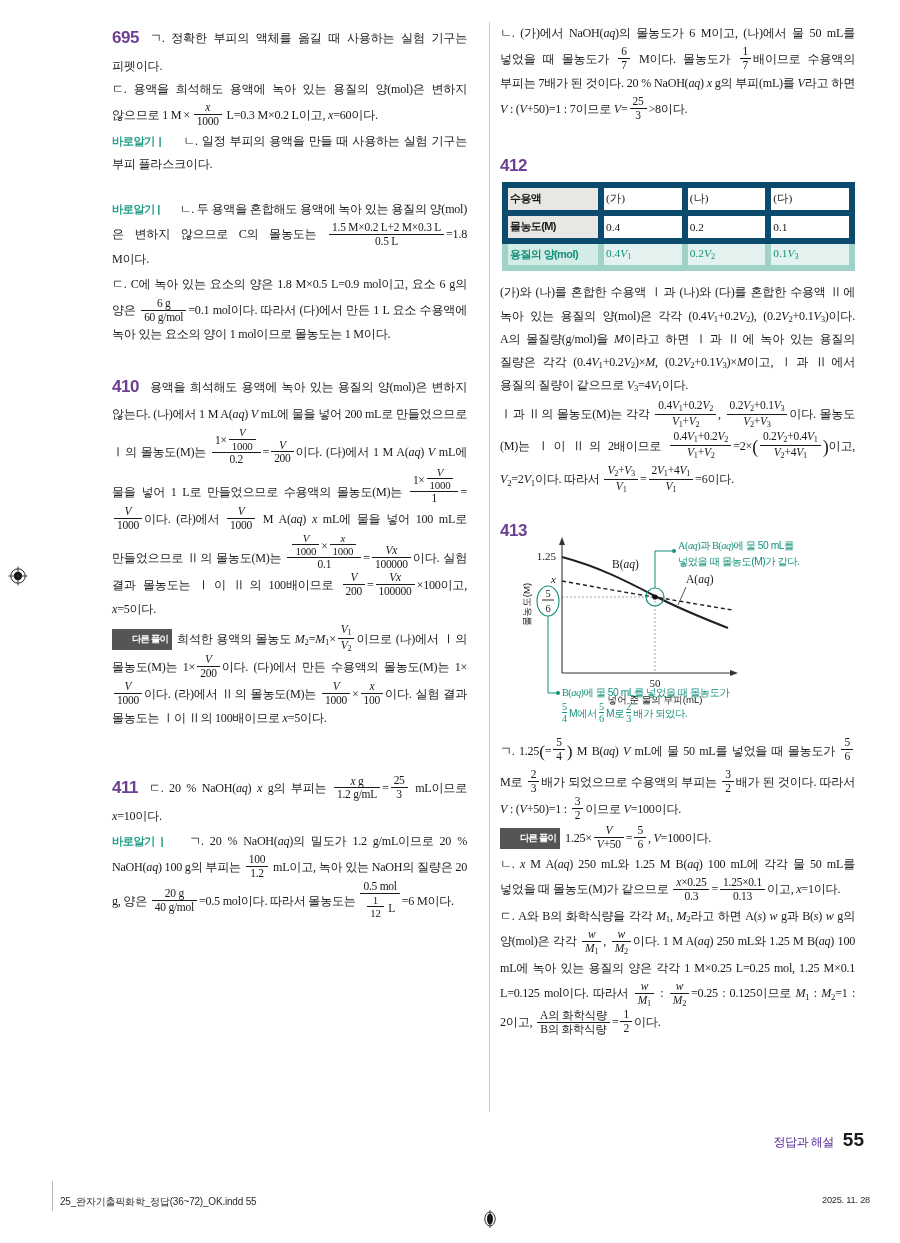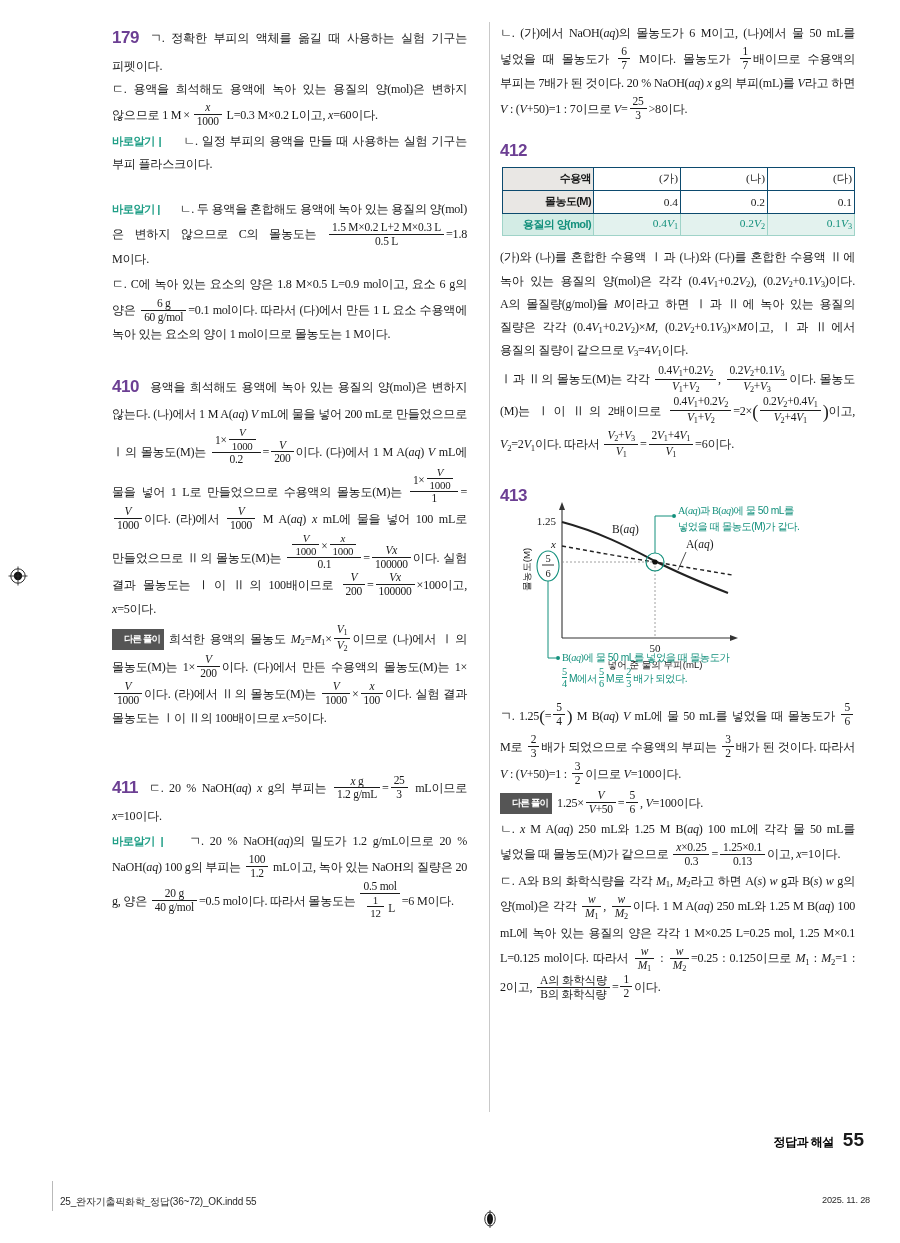--- a/index.html
+++ b/index.html
@@ -47,21 +47,21 @@
   }
   .lbl-baro::after{content:" |";color:#1f9e86;font-weight:bold;}
   .lbl-other{
     display:inline-block;
     background:#555;
     color:#fff;
     font-family:"Liberation Sans", sans-serif;
     font-weight:bold;
     font-size:9.4px;
     letter-spacing:-0.8px;
-    padding:1px 4px 2px 12px;
+    padding:1px 4px 2px 20px;
     margin-right:5px;
     vertical-align:1px;
   }
   .it{font-style:italic;}
   .sb{font-size:0.72em;vertical-align:-0.28em;}
 
   
   .frac{
     display:inline-block;
     vertical-align:-0.52em;
@@ -76,22 +76,22 @@
 
   
   .tbl{
     border-collapse:collapse;
     width:353px;
     margin:6px 0 10px 2px;
     font-size:11.4px;
     font-family:"Liberation Serif", serif;
   }
   .tbl td{
-    border:1px solid #0c4a6e;
-    text-align:right;
+    border:6px solid #0c4a6e;
+    text-align:left;
     padding:3.4px 2px;
     height:15px;
   }
   .tbl .hdcol{
     background:#e9e7e4;
     font-family:"Liberation Sans", sans-serif;
     font-weight:bold;
     font-size:11px;
     letter-spacing:-0.6px;
     width:86px;
@@ -119,21 +119,21 @@
   }
   .cap .it{font-family:"Liberation Serif",serif;font-style:italic;}
   .cap-sr{font-family:"Liberation Serif",serif;}
 
   
   .pgfoot{
     position:absolute;right:36px;bottom:92px;
     font-family:"Liberation Sans", sans-serif;
     display:flex;align-items:baseline;gap:9px;
   }
-  .pgfoot .t{font-weight:bold;font-size:12px;letter-spacing:-0.5px;color:#000000;margin-left:8px;}
+  .pgfoot .t{font-weight:normal;font-size:12px;letter-spacing:-0.5px;color:#4c1d95;margin-left:8px;}
   .pgfoot .n{font-weight:bold;font-size:19px;color:#1a1a1a;}
   .botbar{position:absolute;left:0;right:0;bottom:0;height:62px;}
   .botline{position:absolute;left:52px;top:0;width:1px;height:30px;background:#b9b9b9;}
   .botleft{
     position:absolute;left:60px;top:14px;
     font-family:"Liberation Sans", sans-serif;
     font-size:10px;color:#2b2b2b;letter-spacing:-0.2px;text-align:right;
   }
   .botright{
     position:absolute;right:30px;top:14px;
@@ -160,21 +160,21 @@
     <ellipse cx="10" cy="10" rx="3" ry="5.6" fill="#111"></ellipse>
     <line x1="10" y1="1" x2="10" y2="19" stroke="#2a2a2a" stroke-width="0.8"></line>
   </svg>
 
   <div class="col-divider"></div>
 
   <div class="col col-left">
 
     <div class="blk">
       <p class="para">
-        <span class="qnum">179</span>ㄱ. 정확한 부피의 액체를 옮길 때 사용하는 실험 기구는 피펫이다.<br>
+        <span class="qnum">695</span>ㄱ. 정확한 부피의 액체를 옮길 때 사용하는 실험 기구는 피펫이다.<br>
         ㄷ. 용액을 희석해도 용액에 녹아 있는 용질의 양(mol)은 변하지 않으므로 1 M<span style="padding:0 2px">×</span><span class="frac"><span class="n it">x</span><span class="d">1000</span></span> L=0.3 M×0.2 L이고, <span class="it">x</span>=60이다.
       </p>
       <p class="para">
         <span class="lbl-baro">바로알기</span>
         &nbsp;ㄴ. 일정 부피의 용액을 만들 때 사용하는 실험 기구는 부피 플라스크이다.
       </p>
     </div>
 
     <div class="blk" style="margin-top:22px">
       <p class="para">
@@ -208,21 +208,21 @@
   </div>
 
   <div class="col col-right">
 
     <div class="blk">
       <p class="para">
         ㄴ. (가)에서 NaOH(<span class="it">aq</span>)의 몰농도가 6 M이고, (나)에서 물 50 mL를 넣었을 때 몰농도가 <span class="frac"><span class="n">6</span><span class="d">7</span></span> M이다. 몰농도가 <span class="frac"><span class="n">1</span><span class="d">7</span></span>배이므로 수용액의 부피는 7배가 된 것이다. 20 % NaOH(<span class="it">aq</span>) <span class="it">x</span> g의 부피(mL)를 <span class="it">V</span>라고 하면 <span class="it">V</span> : (<span class="it">V</span>+50)=1 : 7이므로 <span class="it">V</span>=<span class="frac"><span class="n">25</span><span class="d">3</span></span>&gt;8이다.
       </p>
     </div>
 
-    <div class="blk" style="margin-top:19px">
+    <div class="blk" style="margin-top:34px">
       <div>
         <span class="qnum">412</span>
       </div>
       <table class="tbl">
         <tbody>
             <tr>
           <td class="hdcol">수용액</td>
           <td>(가)</td>
           <td>(나)</td>
           <td>(다)</td>

